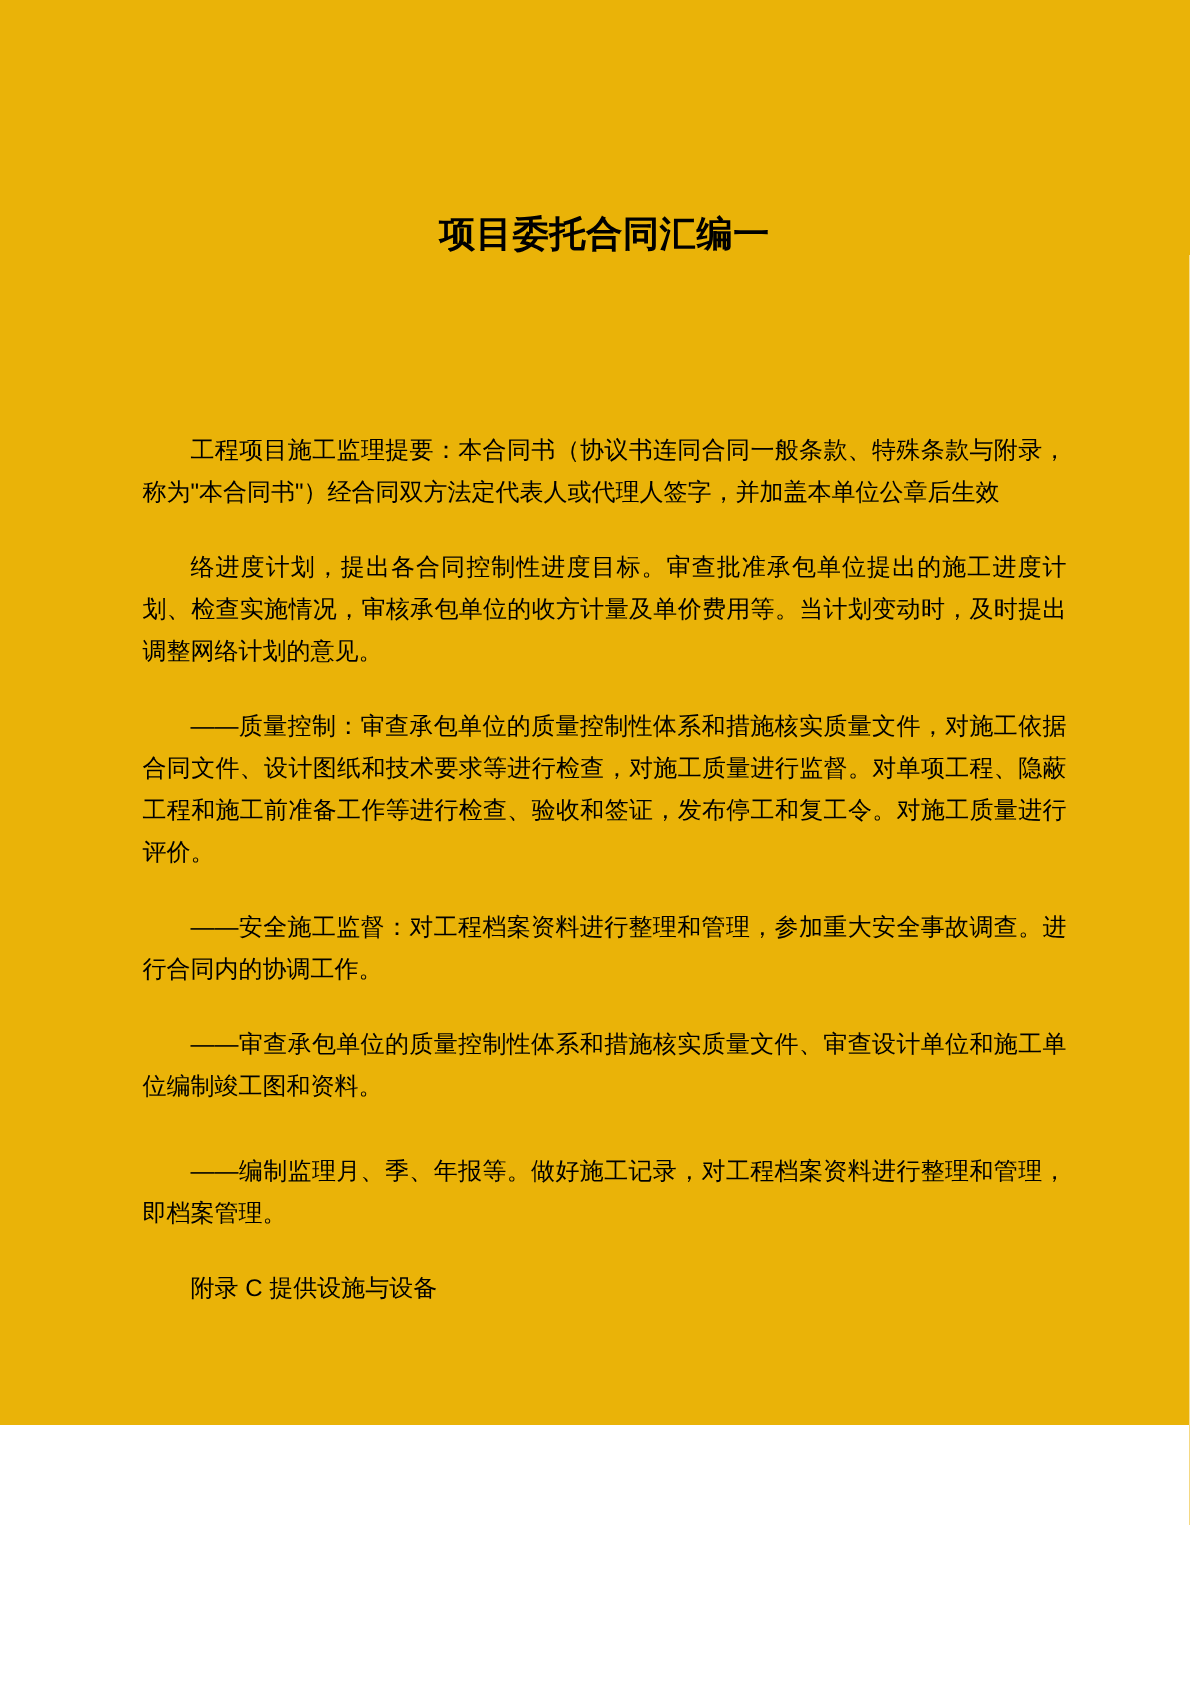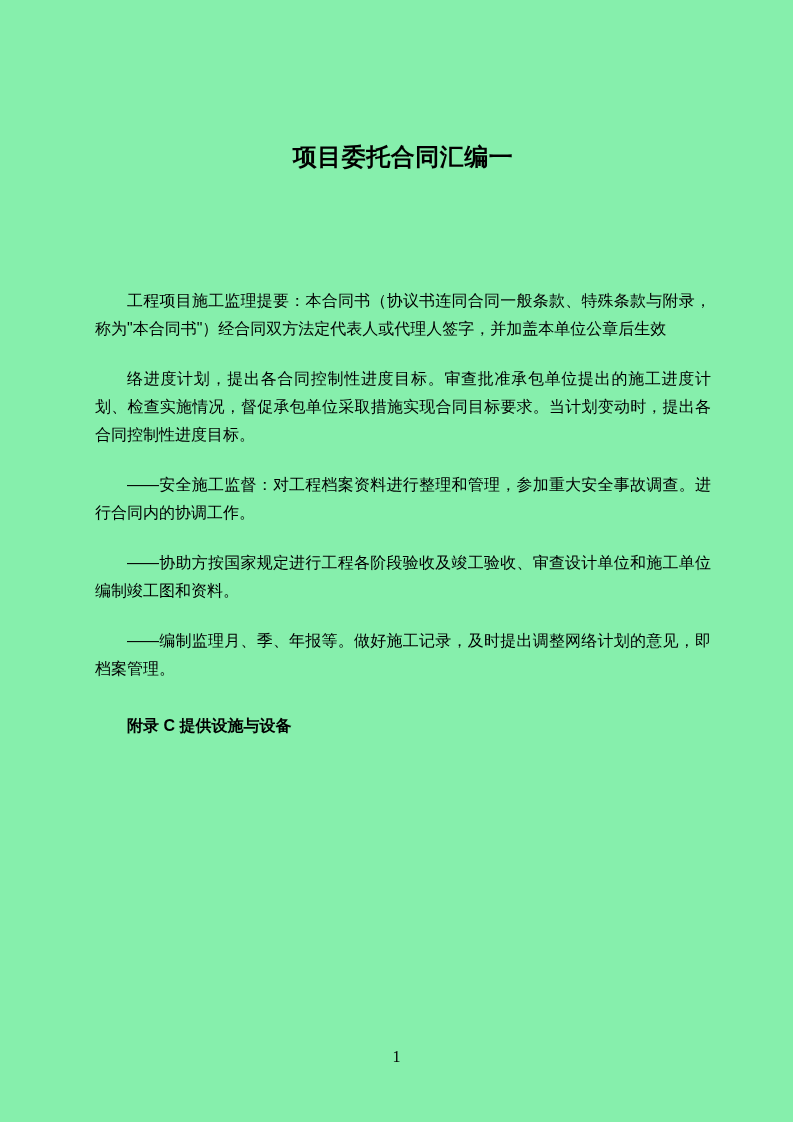--- a/index.html
+++ b/index.html
@@ -3,22 +3,22 @@
 <meta charset="utf-8">
 <style>
   html, body {
     margin: 0;
     padding: 0;
     background: #ffffff;
   }
   .page {
     position: relative;
     width: 793px;
-    height: 1122px;
-    background: #86efac;
+    height: 950px;
+    background: #eab308;
     color: #000000;
     font-family: "Liberation Sans", sans-serif;
     overflow: hidden;
     box-sizing: border-box;
   }
   .doc-title {
     margin: 0;
     padding: 140px 82px 0 95px;
     text-align: center;
     font-size: 24px;
@@ -38,21 +38,20 @@
     word-break: break-all;
   }
   .content p:first-child {
     margin-top: 114px;
   }
   .content p:nth-child(6) {
     margin-top: 29px;
   }
   .content p:last-child {
     text-align: left;
-    font-weight: bold;
   }
   .page-number {
     position: absolute;
     top: 1047px;
     left: 0;
     width: 100%;
     text-align: center;
     font-family: "Liberation Serif", serif;
     font-size: 16px;
     line-height: 20px;
@@ -60,22 +59,23 @@
 </style>
 </head>
 <body>
 
 <div class="page">
 
   <h1 class="doc-title">项目委托合同汇编一</h1>
 
   <div class="content">
     <p>工程项目施工监理提要：本合同书（协议书连同合同一般条款、特殊条款与附录，称为"本合同书"）经合同双方法定代表人或代理人签字，并加盖本单位公章后生效</p>
-    <p>络进度计划，提出各合同控制性进度目标。审查批准承包单位提出的施工进度计划、检查实施情况，督促承包单位采取措施实现合同目标要求。当计划变动时，提出各合同控制性进度目标。</p>
+    <p>络进度计划，提出各合同控制性进度目标。审查批准承包单位提出的施工进度计划、检查实施情况，审核承包单位的收方计量及单价费用等。当计划变动时，及时提出调整网络计划的意见。</p>
+    <p>——质量控制：审查承包单位的质量控制性体系和措施核实质量文件，对施工依据合同文件、设计图纸和技术要求等进行检查，对施工质量进行监督。对单项工程、隐蔽工程和施工前准备工作等进行检查、验收和签证，发布停工和复工令。对施工质量进行评价。</p>
     <p>——安全施工监督：对工程档案资料进行整理和管理，参加重大安全事故调查。进行合同内的协调工作。</p>
-    <p>——协助方按国家规定进行工程各阶段验收及竣工验收、审查设计单位和施工单位编制竣工图和资料。</p>
-    <p>——编制监理月、季、年报等。做好施工记录，及时提出调整网络计划的意见，即档案管理。</p>
+    <p>——审查承包单位的质量控制性体系和措施核实质量文件、审查设计单位和施工单位编制竣工图和资料。</p>
+    <p>——编制监理月、季、年报等。做好施工记录，对工程档案资料进行整理和管理，即档案管理。</p>
     <p>附录 C 提供设施与设备</p>
   </div>
 
   <div class="page-number">1</div>
 
 </div>
 
 </body></html>

